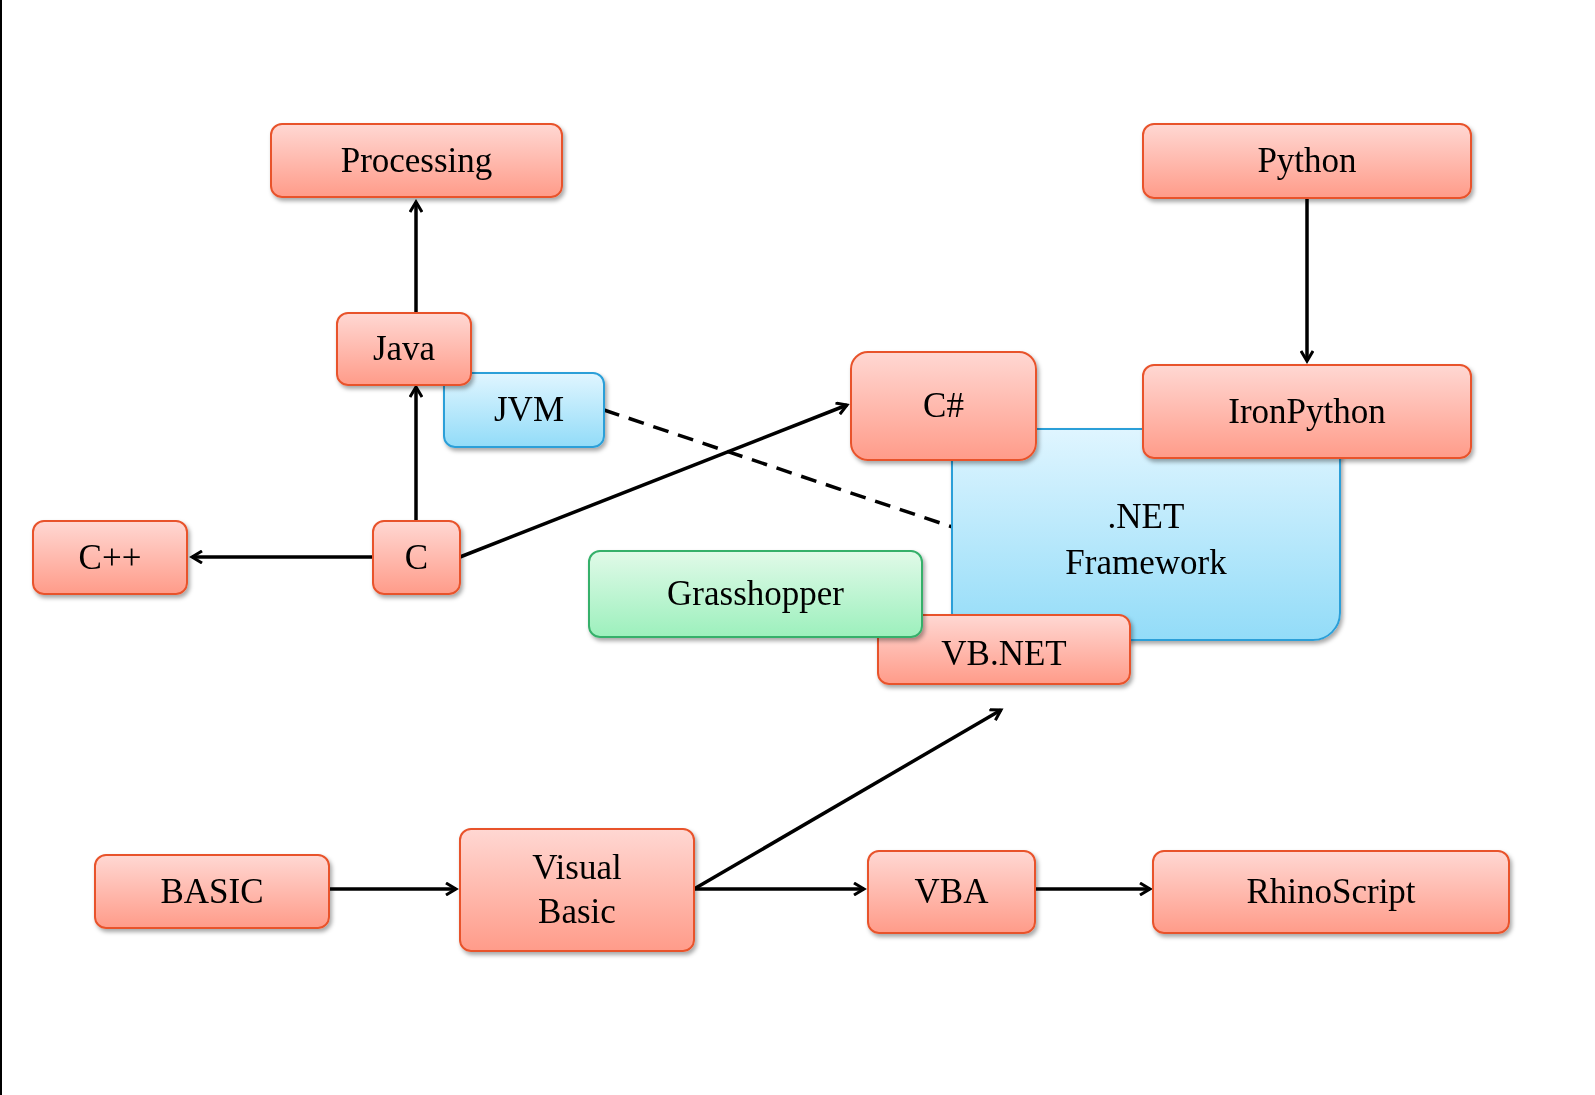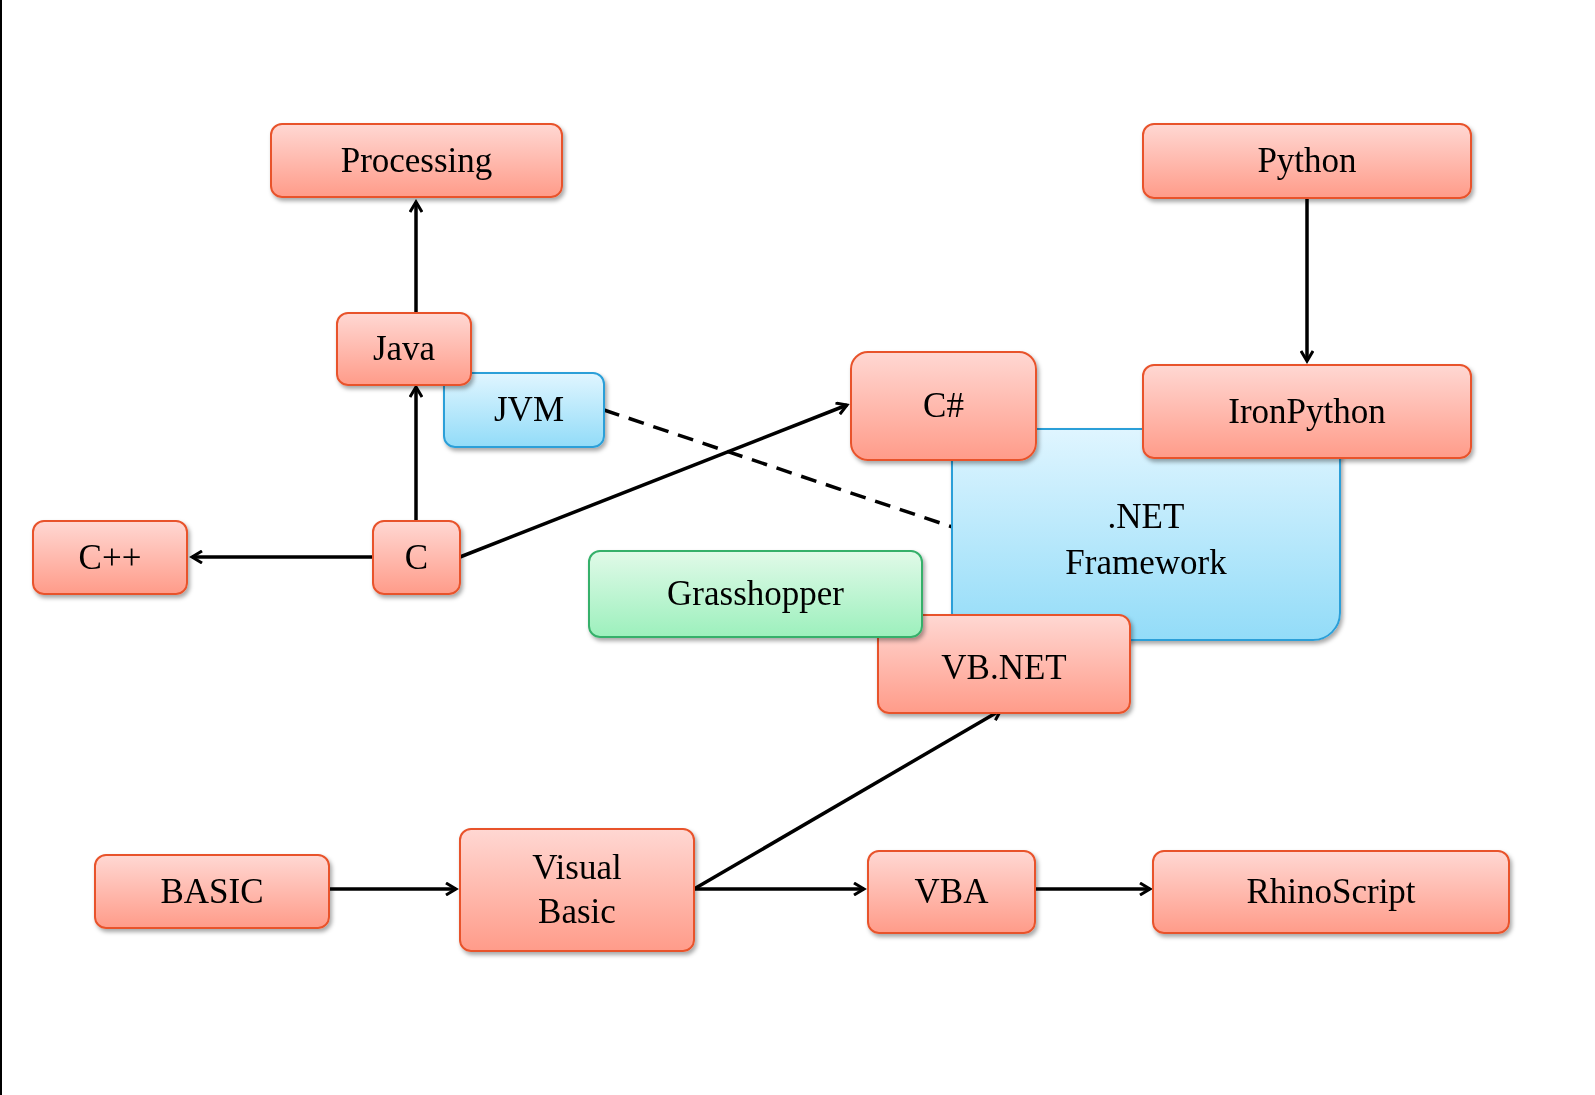--- a/index.html
+++ b/index.html
@@ -49,20 +49,20 @@
 Framework</div>
   <div class="node blue" style="left:443px; top:372px; width:162px; height:76px; padding-left:10px;">JVM</div>
 
   <div class="node" style="left:270px; top:123px; width:293px; height:75px;">Processing</div>
   <div class="node" style="left:336px; top:312px; width:136px; height:74px;">Java</div>
   <div class="node" style="left:1142px; top:123px; width:330px; height:76px;">Python</div>
   <div class="node" style="left:1142px; top:364px; width:330px; height:95px;">IronPython</div>
   <div class="node" style="left:850px; top:351px; width:187px; height:110px; border-radius:18px;">C#</div>
   <div class="node" style="left:32px; top:520px; width:156px; height:75px;">C++</div>
   <div class="node" style="left:372px; top:520px; width:89px; height:75px;">C</div>
-  <div class="node" style="left:877px; top:614px; width:254px; height:100px; padding-top:8px;">VB.NET</div>
+  <div class="node" style="left:877px; top:614px; width:254px; height:71px; padding-top:8px;">VB.NET</div>
   <div class="node green" style="left:571px; top:550px; width:335px; height:88px;margin-left:17px;">Grasshopper</div>
   <div class="node" style="left:94px; top:854px; width:236px; height:75px;">BASIC</div>
   <div class="node" style="left:867px; top:850px; width:169px; height:84px;">VBA</div>
   <div class="node" style="left:459px; top:828px; width:236px; height:124px; line-height:1.25;">Visual
 Basic</div>
   <div class="node" style="left:1152px; top:850px; width:358px; height:84px;">RhinoScript</div>
 </div>
 
 </body></html>

